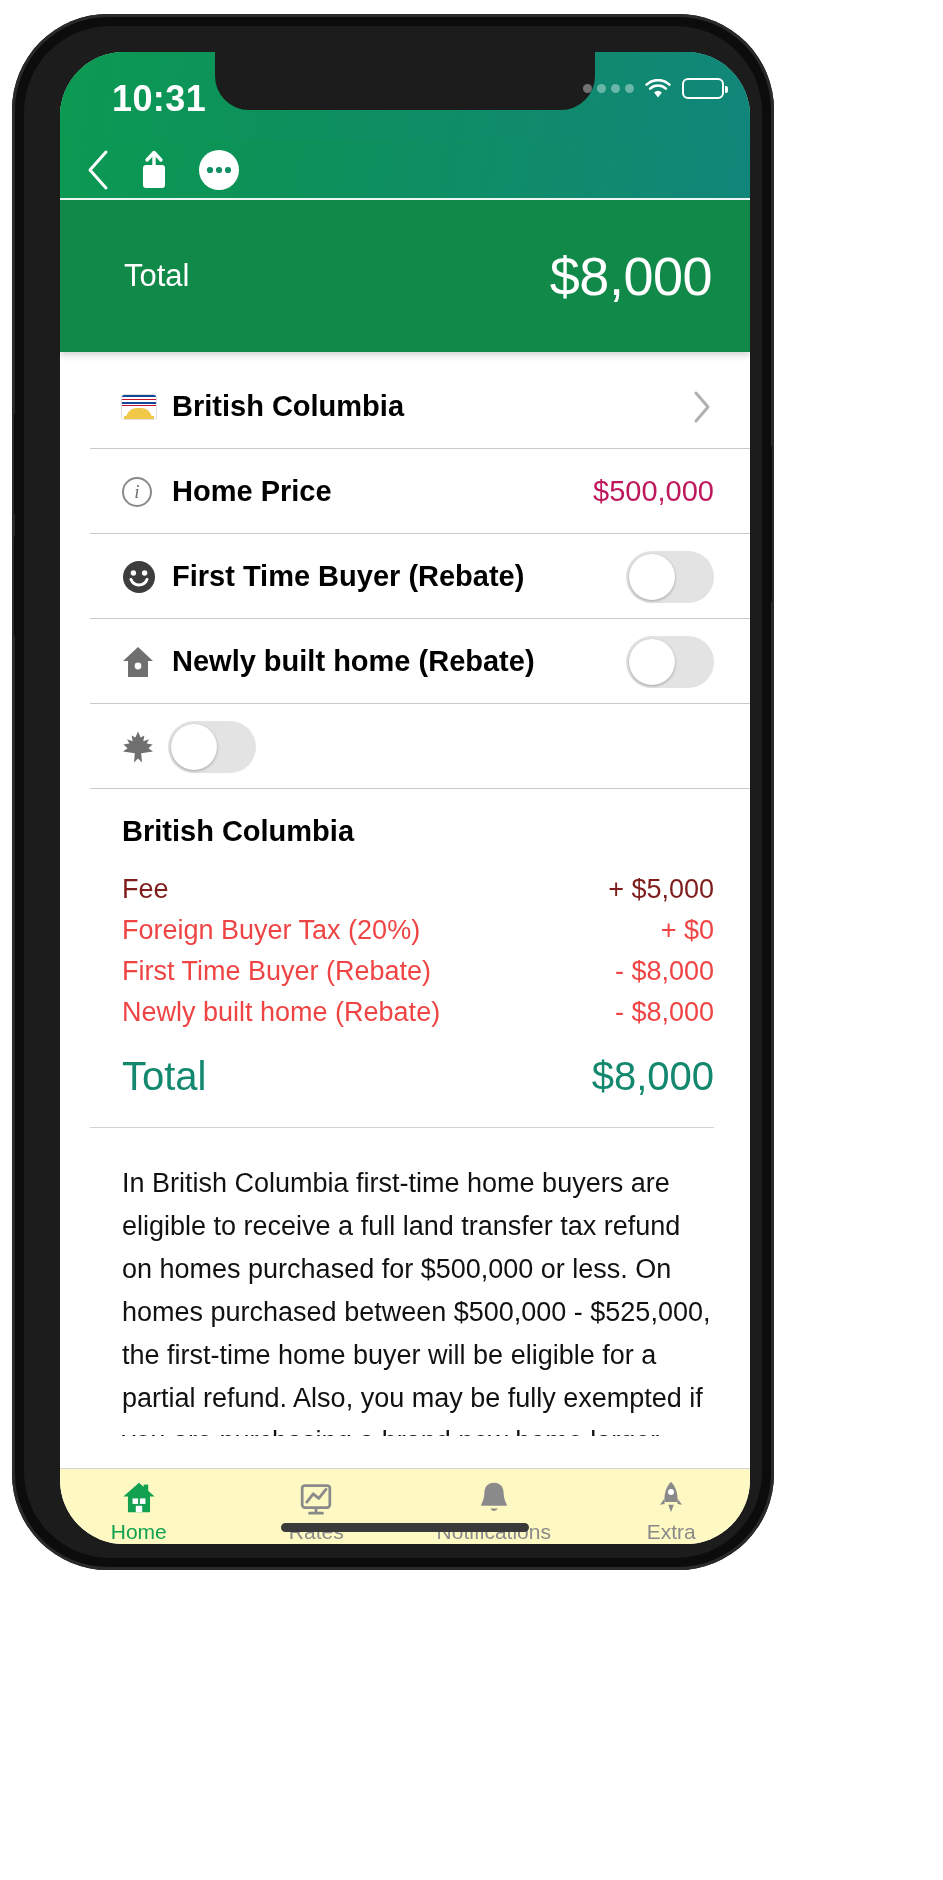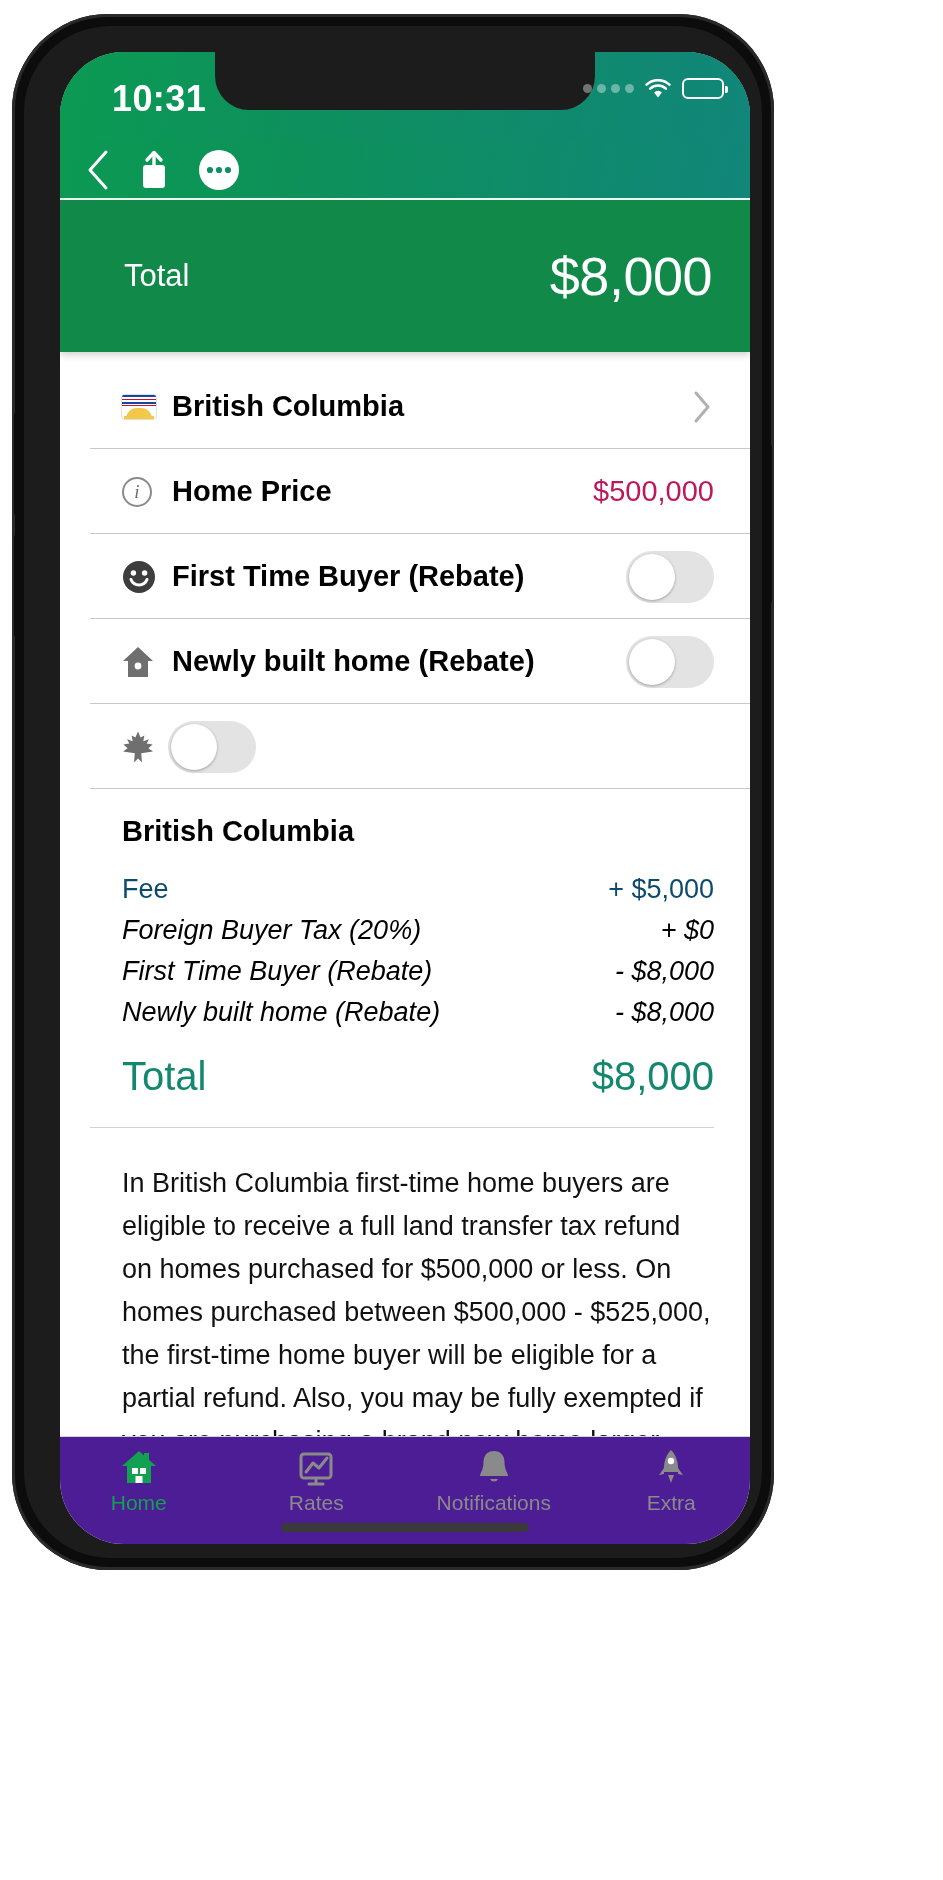--- a/index.html
+++ b/index.html
@@ -256,22 +256,22 @@
   .bd-title {
     font-size: 29px; font-weight: bold; color: #000000;
     margin-bottom: 26px;
   }
   .bd-line {
     display: flex; align-items: baseline;
     font-size: 27px;
     margin-bottom: 10px;
   }
   .bd-line .n { flex: 1; }
-  .bd-line.primary .n, .bd-line.primary .v { color: #0c4a6e; }
-  .bd-line.muted .n, .bd-line.muted .v { color: #000000; font-style: italic; }
+  .bd-line.primary .n, .bd-line.primary .v { color: #7f1d1d; }
+  .bd-line.muted .n, .bd-line.muted .v { color: #ef4444; }
   .bd-total {
     display: flex; align-items: center;
     margin-top: 26px;
   }
   .bd-total .n { flex: 1; font-size: 40px; color: #13886f; }
   .bd-total .v { font-size: 40px; color: #13886f; }
   .bd-hr {
     margin: 28px 0 0 -32px;
     height: 1px; background: #d2d2d2;
   }
@@ -280,22 +280,22 @@
   .note {
     padding: 34px 34px 0 62px;
     font-size: 27px;
     line-height: 43px;
     color: #111111;
   }
 
   
   .tabbar {
     position: absolute; left: 0; bottom: 0;
-    width: 100%; height: 108px;
-    background: #4c1d95;
+    width: 100%; height: 76px;
+    background: #fef9c3;
     border-top: 1px solid #d4d4d4;
     display: flex;
     z-index: 8;
     gap: 20px;
   }
   .tab {
     flex: 1;
     display: flex; flex-direction: column;
     align-items: center; justify-content: flex-start;
     padding-top: 11px;

